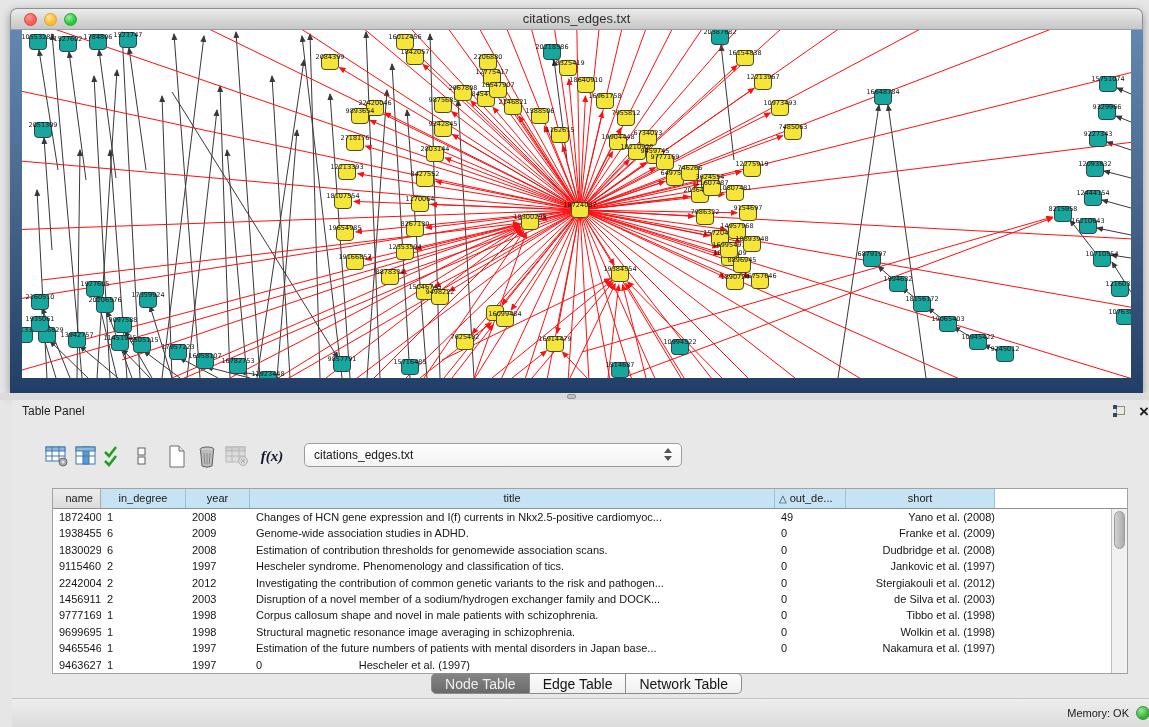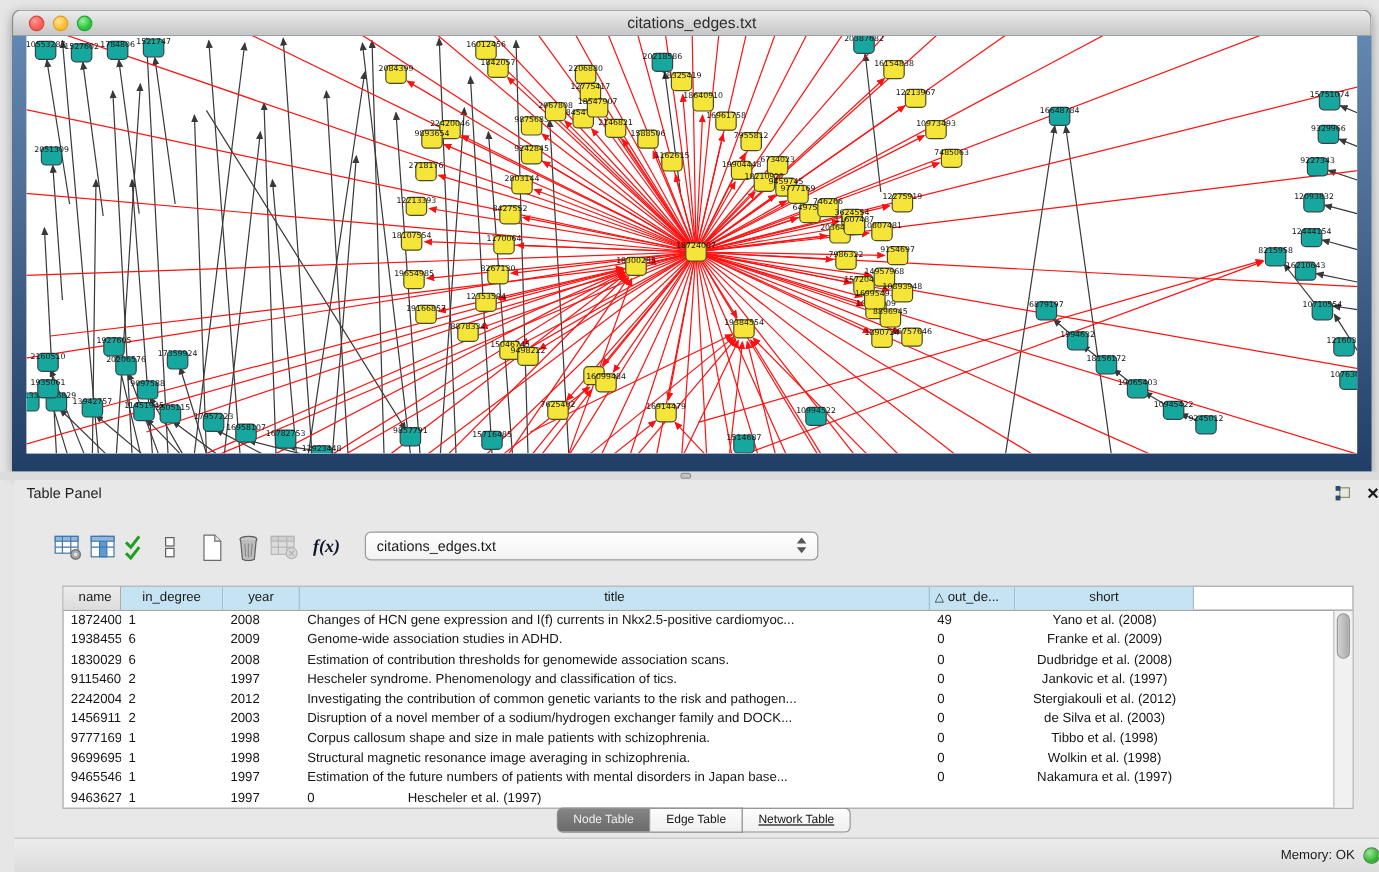--- a/index.html
+++ b/index.html
@@ -86,38 +86,38 @@
   .th.left{ text-align:left; padding-left:4px; }
   .sort-tri{ font-size:10px; color:#20323C; margin-right:3px; }
   .c0{ width:48px; } .c1{ width:85px; } .c2{ width:64px; } .c3{ width:525px; }
   .c4{ width:71px; } .c5{ width:149px; } .c6{ flex:1;margin-top:32px; }
   .tbody{ position:absolute; left:0; top:20px; right:16px; bottom:0; overflow:hidden; }
   .trow{ display:flex; height:16.4px; }
   .td{
     font-size:11px; color:#151515; line-height:16.4px;
     overflow:hidden; white-space:nowrap; padding-left:6px;
   }
-  .td.c5{ text-align:center; padding-left:0; }
+  .td.c5{ text-align:right; padding-left:0; }
   .td.c6{ padding-left:23px; }
   .vscroll{
     position:absolute; right:0; top:20px; bottom:0; width:16px;
     background:#F1F1F1; border-left:1px solid #BFBFBF;
   }
   .thumb{ position:absolute; left:2px; right:2px; top:2px; height:38px;
     background:linear-gradient(90deg,#D2D2D2,#ABABAB); border:1px solid #9A9A9A; border-radius:6px; }
 
   .tabbar{ position:absolute; left:0; top:273px; width:100%; height:24px; text-align:center; }
   .segmented{ display:inline-flex; }
   .seg{
-    height:21px; line-height:20px; font-size:10px; color:#141414;
+    height:21px; line-height:20px; font-size:14px; color:#141414;
     background:linear-gradient(#FDFDFD,#EFEFEF);
     border:1px solid #8C8C8C; border-left:none; padding:0 13px;
   }
   .seg:first-child{ border-left:1px solid #8C8C8C; border-radius:5px 0 0 5px; }
-  .seg:last-child{ border-radius:0 5px 5px 0;text-decoration:underline; }
+  .seg:last-child{ border-radius:0 5px 5px 0; }
   .seg.sel{ background:linear-gradient(#858585,#6A6A6A); color:#EFEFEF; }
 
   .statusbar{
     position:absolute; left:0; bottom:0; width:100%; height:29px;
     background:linear-gradient(#EDEDED,#DCDCDC); border-top:1px solid #C4C4C4;
   }
   .mem-label{ position:absolute; right:32px; top:8px; font-size:11px; color:#1B1B1B; }
   .mem-dot{
     position:absolute; right:11px; top:7px; width:14px; height:14px; border-radius:50%;
     background:radial-gradient(circle at 35% 30%, #97E897, #2FB32F 65%);
@@ -718,21 +718,21 @@
           <div class="td c2">2003</div>
           <div class="td c3">Disruption of a novel member of a sodium/hydrogen exchanger family and DOCK...</div>
           <div class="td c4">0</div>
           <div class="td c5">de Silva et al. (2003)</div>
           <div class="td c6">5.3E-5</div>
         </div>
         <div class="trow">
           <div class="td c0">9777169</div>
           <div class="td c1">1</div>
           <div class="td c2">1998</div>
-          <div class="td c3">Corpus callosum shape and size in male patients with schizophrenia.</div>
+          <div class="td c3">Corpus callosum shape and novel in male patients with schizophrenia.</div>
           <div class="td c4">0</div>
           <div class="td c5">Tibbo et al. (1998)</div>
           <div class="td c6">5.3E-5</div>
         </div>
         <div class="trow">
           <div class="td c0">9699695</div>
           <div class="td c1">1</div>
           <div class="td c2">1998</div>
           <div class="td c3">Structural magnetic resonance image averaging in schizophrenia.</div>
           <div class="td c4">0</div>

